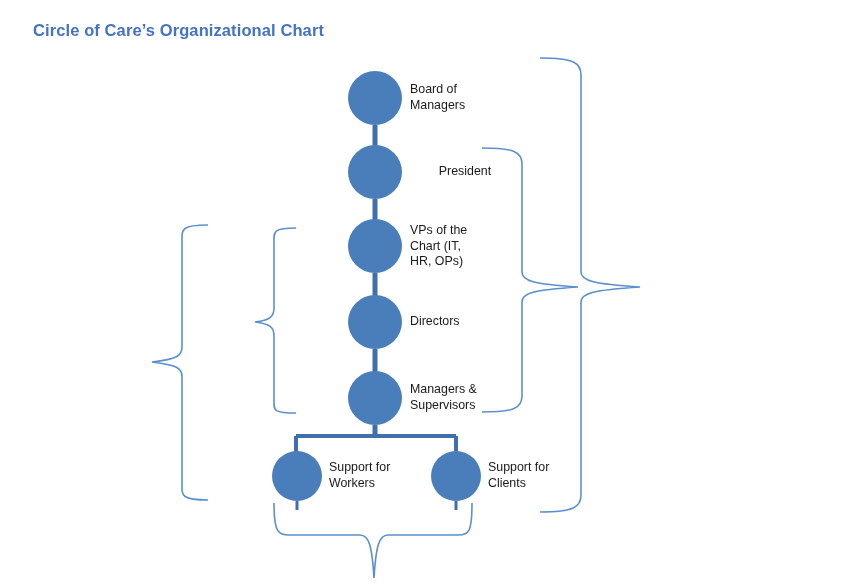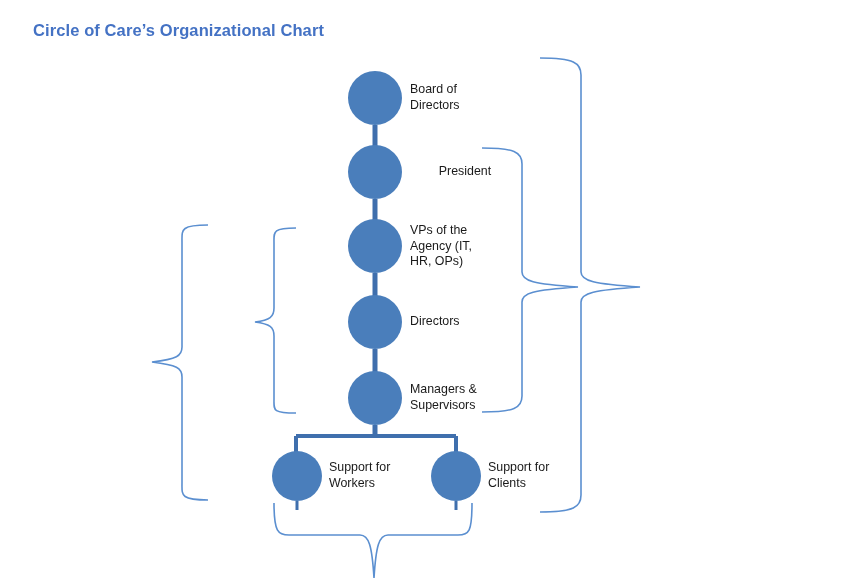--- a/index.html
+++ b/index.html
@@ -116,32 +116,32 @@
              L 360 535
              C 369 535 372 546 374 578
              C 376 546 379 535 388 535
              L 458 535
              C 469 535 472 532 472 503"></path>
   </svg>
 
   <div class="node">
     <div class="node-circle" style="left:348px; top:71px; width:54px; height:54px;"></div>
     <div class="node-label" style="left:410px; top:82px; width:110px;">Board of
-Directors</div>
+Managers</div>
   </div>
 
   <div class="node">
     <div class="node-circle" style="left:348px; top:145px; width:54px; height:54px;"></div>
     <div class="node-label" style="left:410px; top:164px; width:110px;text-align:center;">President</div>
   </div>
 
   <div class="node">
     <div class="node-circle" style="left:348px; top:219px; width:54px; height:54px;"></div>
     <div class="node-label" style="left:410px; top:223px; width:110px;">VPs of the
-Agency (IT,
+Chart (IT,
 HR, OPs)</div>
   </div>
 
   <div class="node">
     <div class="node-circle" style="left:348px; top:295px; width:54px; height:54px;"></div>
     <div class="node-label" style="left:410px; top:314px; width:110px;">Directors</div>
   </div>
 
   <div class="node">
     <div class="node-circle" style="left:348px; top:371px; width:54px; height:54px;"></div>

